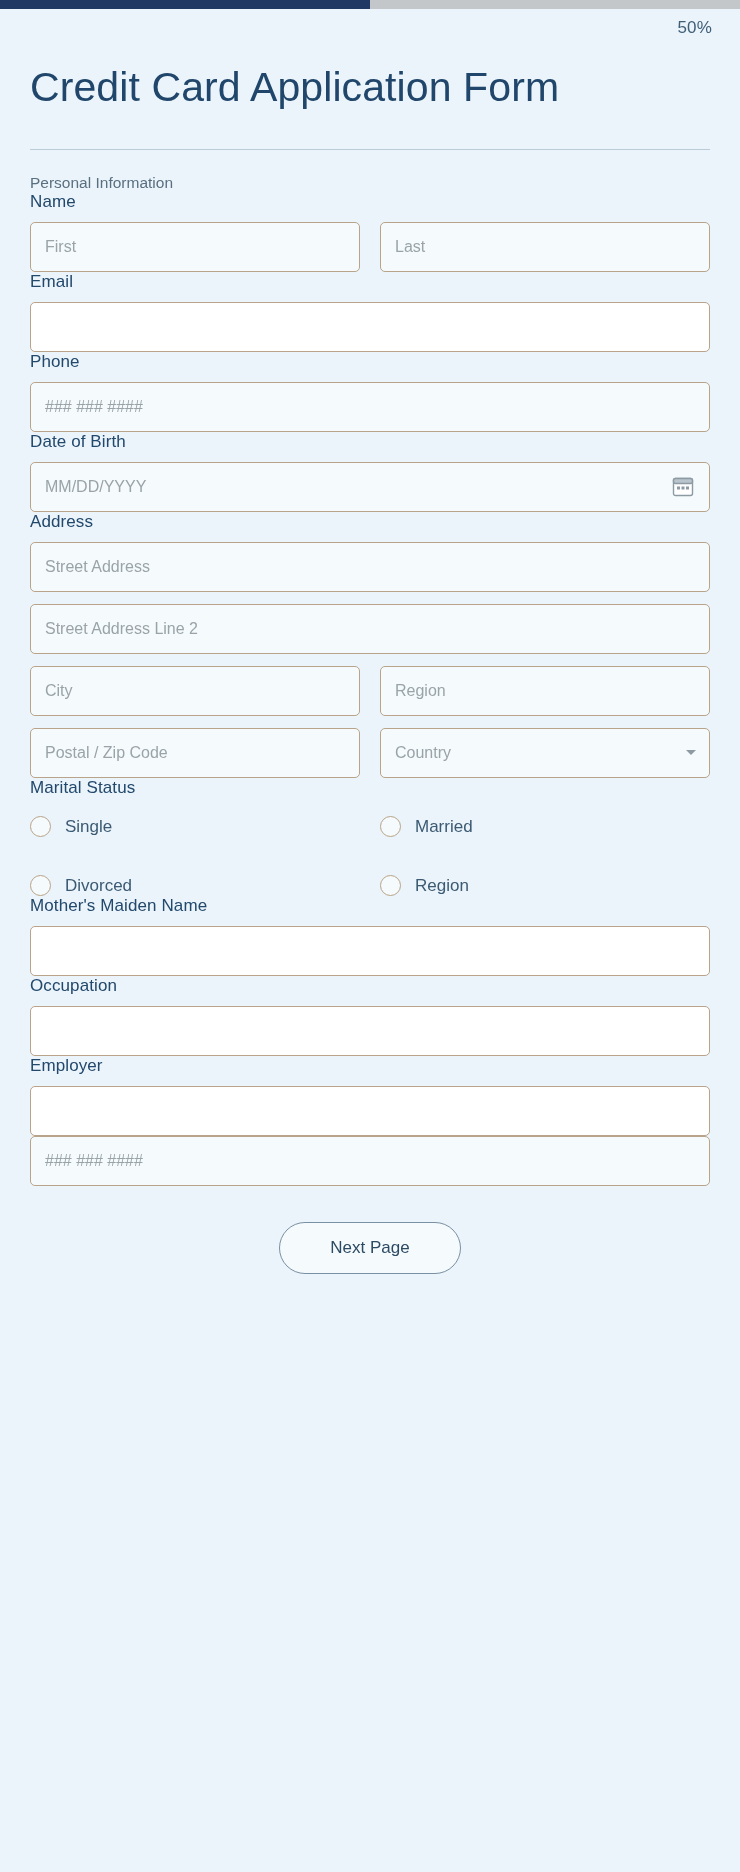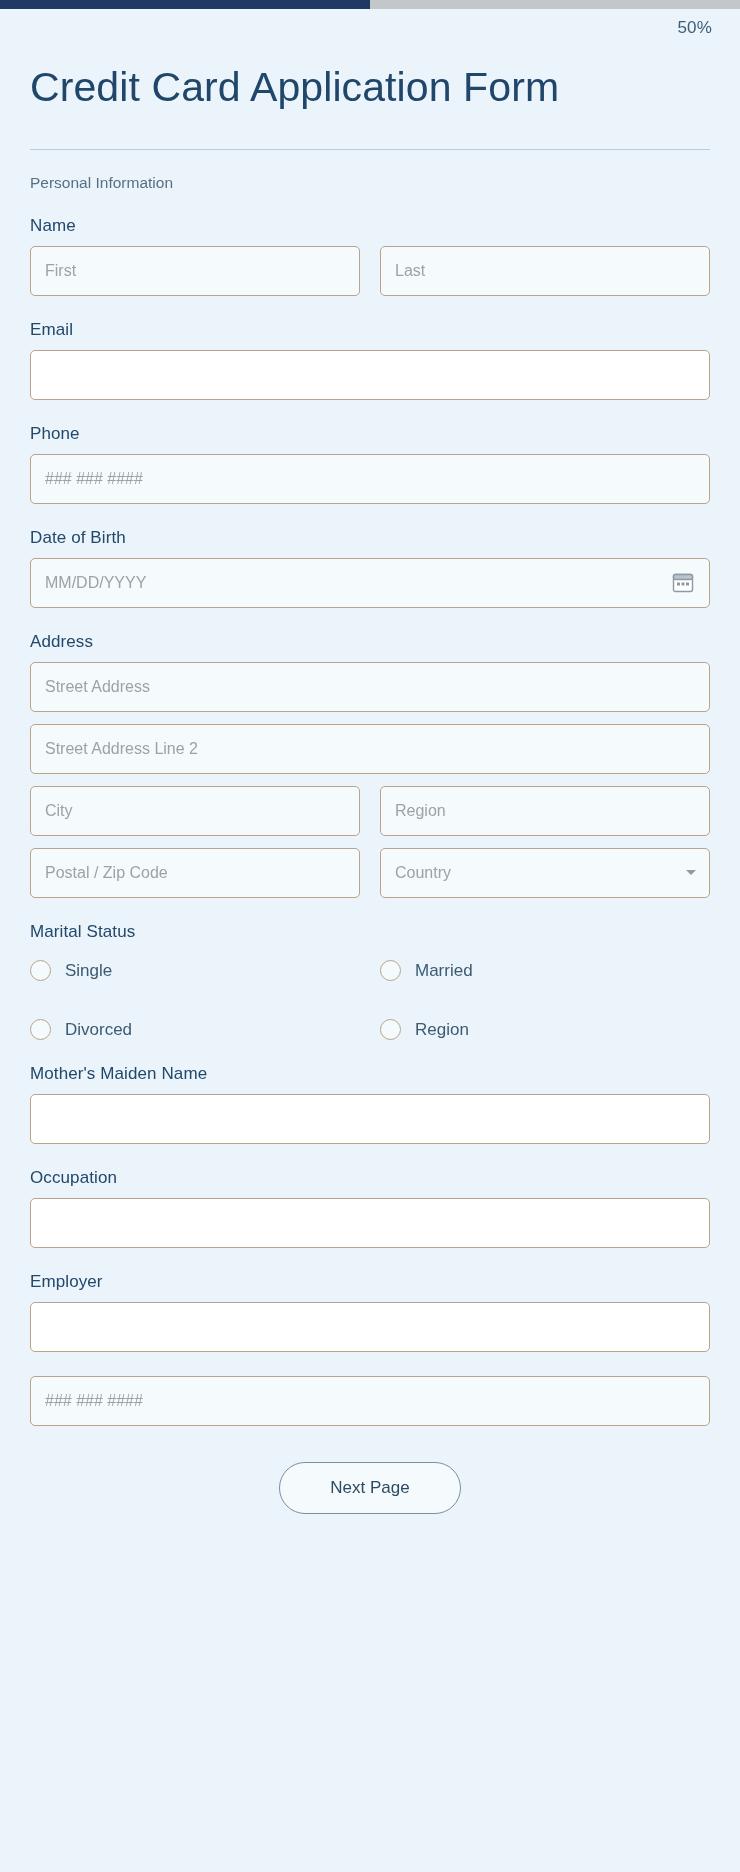--- a/index.html
+++ b/index.html
@@ -63,21 +63,20 @@
     margin-top: 38px;
     border-top: 1px solid #b9ccd8;
     width: 680px;
   }
   .section-label {
     margin-top: 24px;
     font-size: 15.5px;
     color: #5a6f80;
   }
   .field-block {
-    margin-top: 24px;
   }
   .field-label {
     font-size: 17px;
     color: #22486c;
     margin-bottom: 10px;
     letter-spacing: .1px;
   }
   .input {
     box-sizing: border-box;
     width: 680px;

